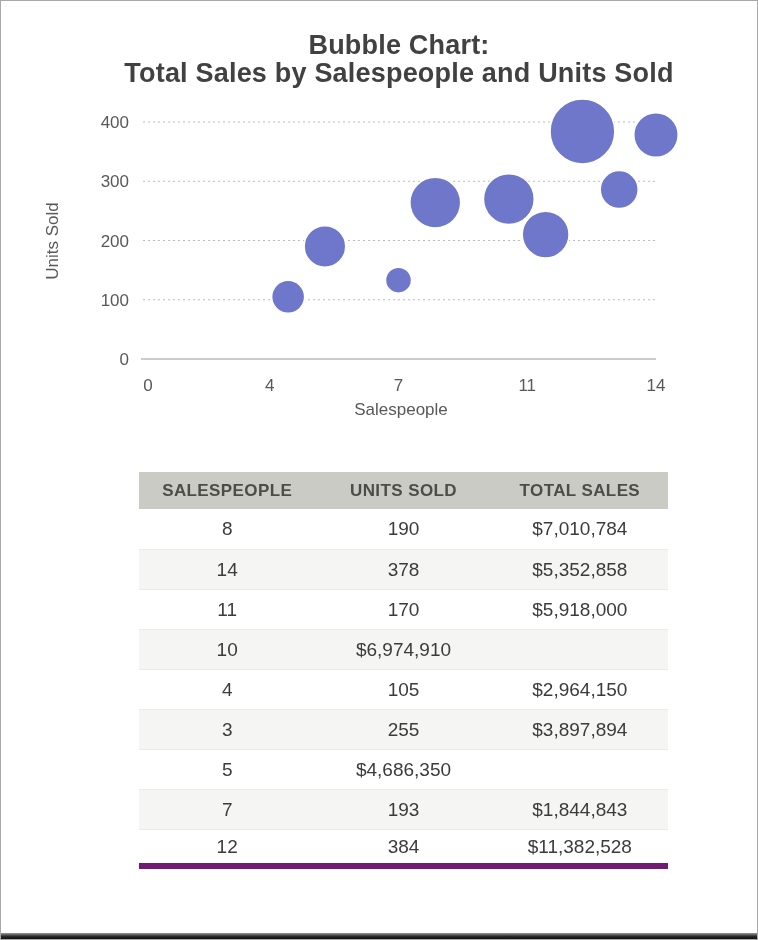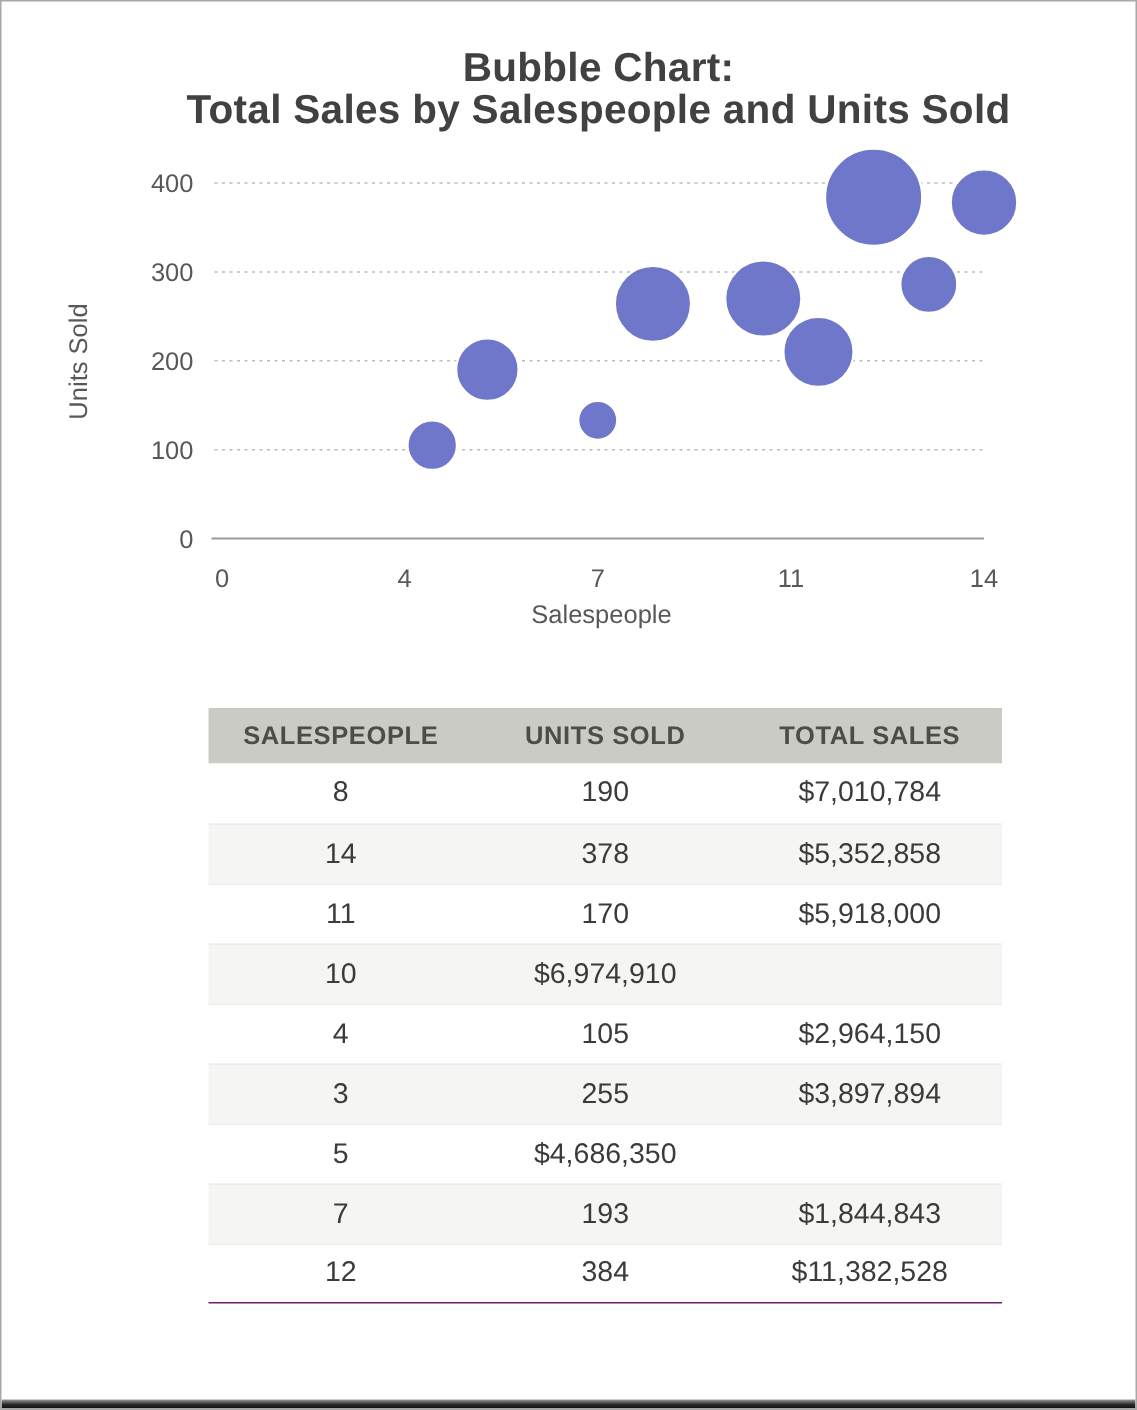--- a/index.html
+++ b/index.html
@@ -38,21 +38,21 @@
   .trow {
     display:grid; grid-template-columns:1fr 1fr 1fr;
     height:40px; align-items:center; text-align:center;
     font-size:19px; color:#3b3b3b;
     background:#ffffff;
     border-top:1px solid #ebebe9;
     box-sizing:border-box;
   }
   .trow.alt { background:#f5f5f3; }
   .trow.first { border-top:none; }
-  .trow.last { border-bottom:1px solid #701a75; }
+  .trow.last { border-bottom:6px solid #701a75; }
 </style>
 </head>
 <body>
 
 <div class="frame">
 
   <div class="chart-title">
     <div>Bubble Chart:</div>
     <div>Total Sales by Salespeople and Units Sold</div>
   </div>

